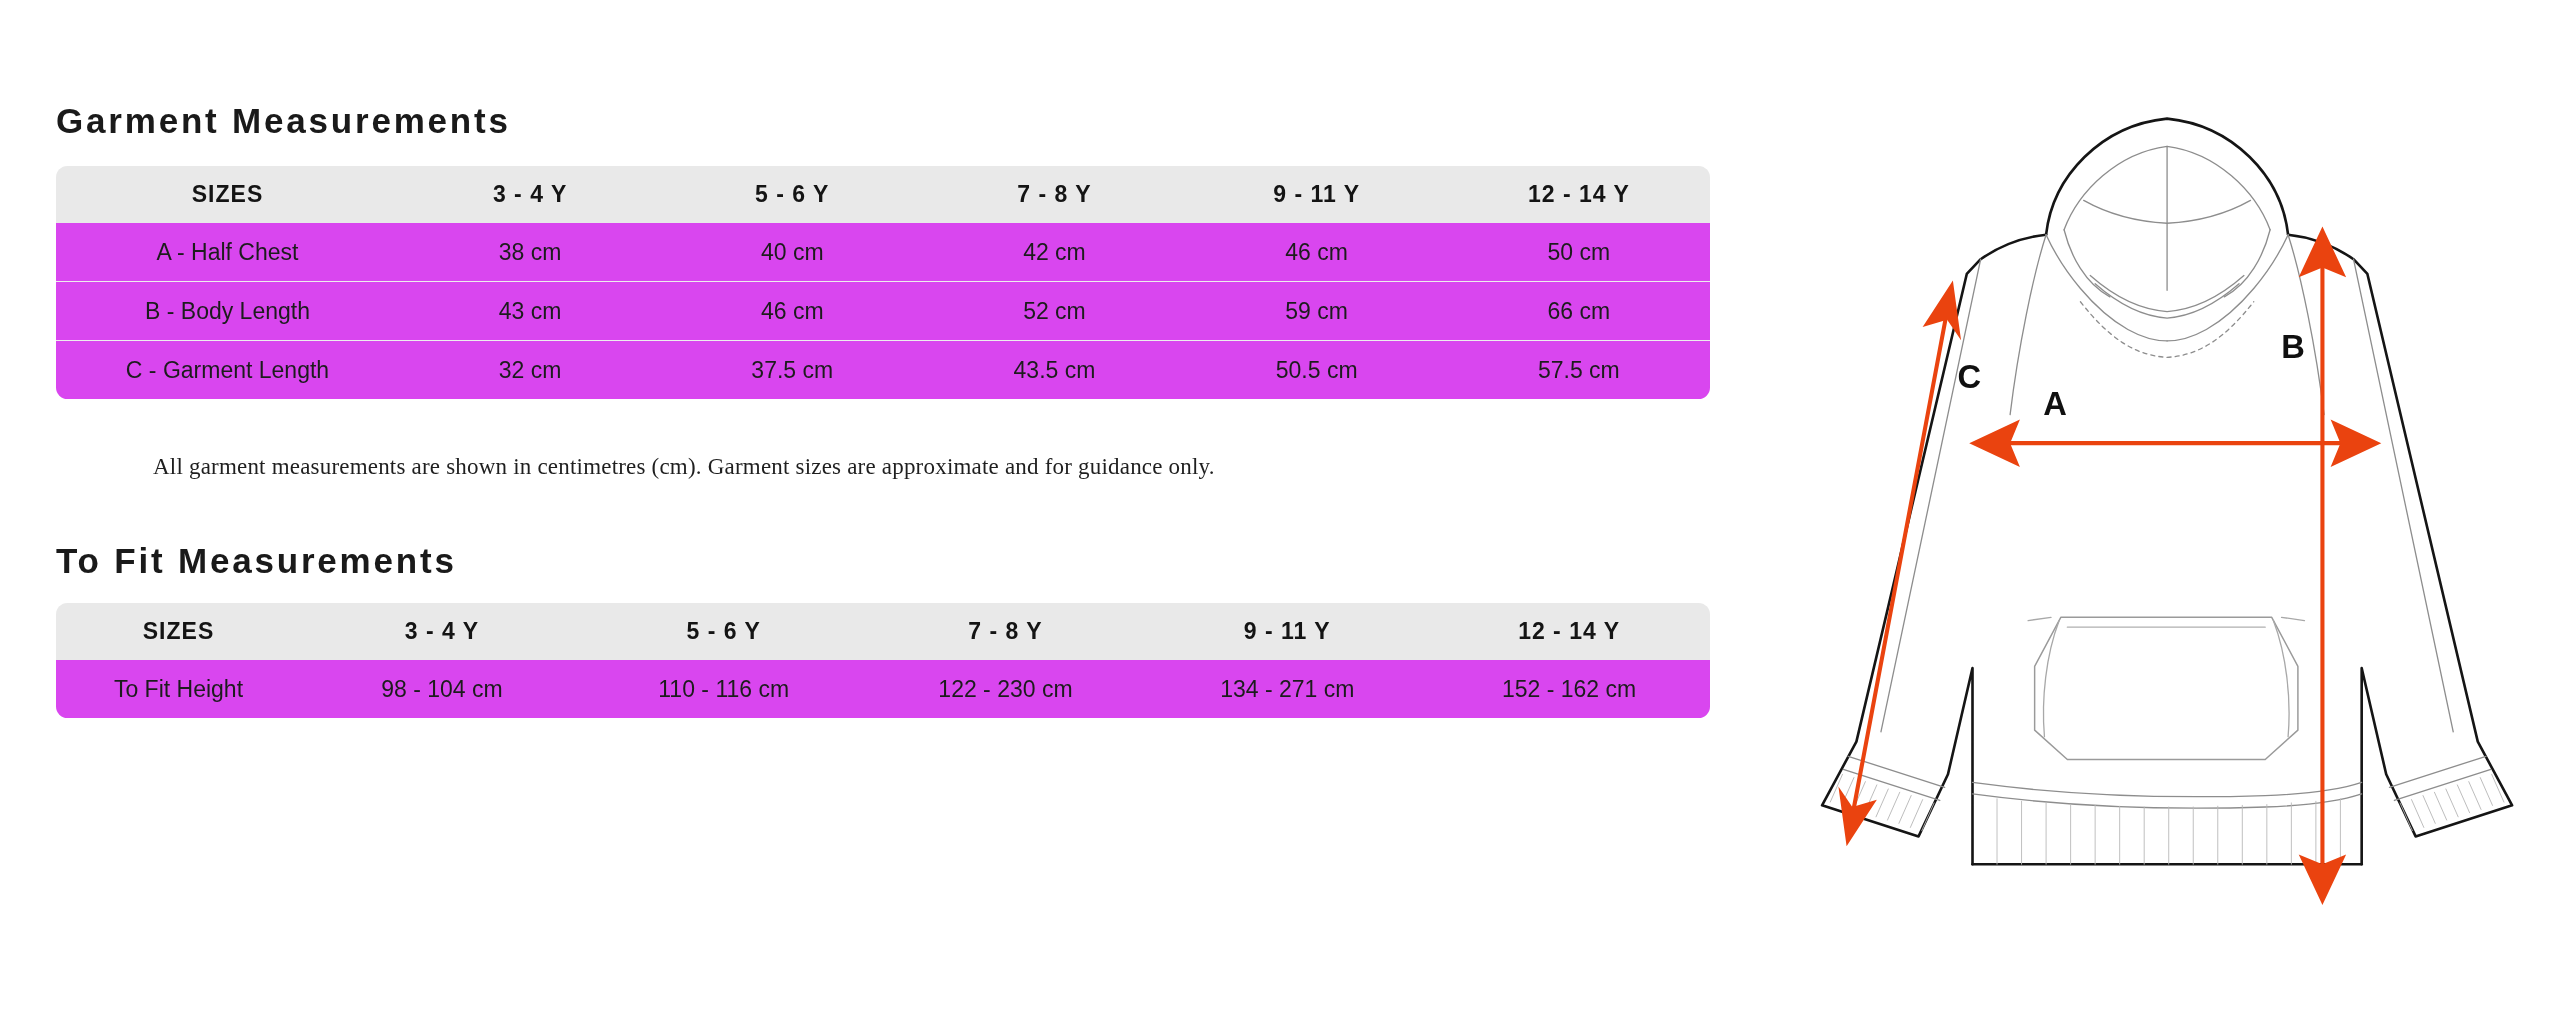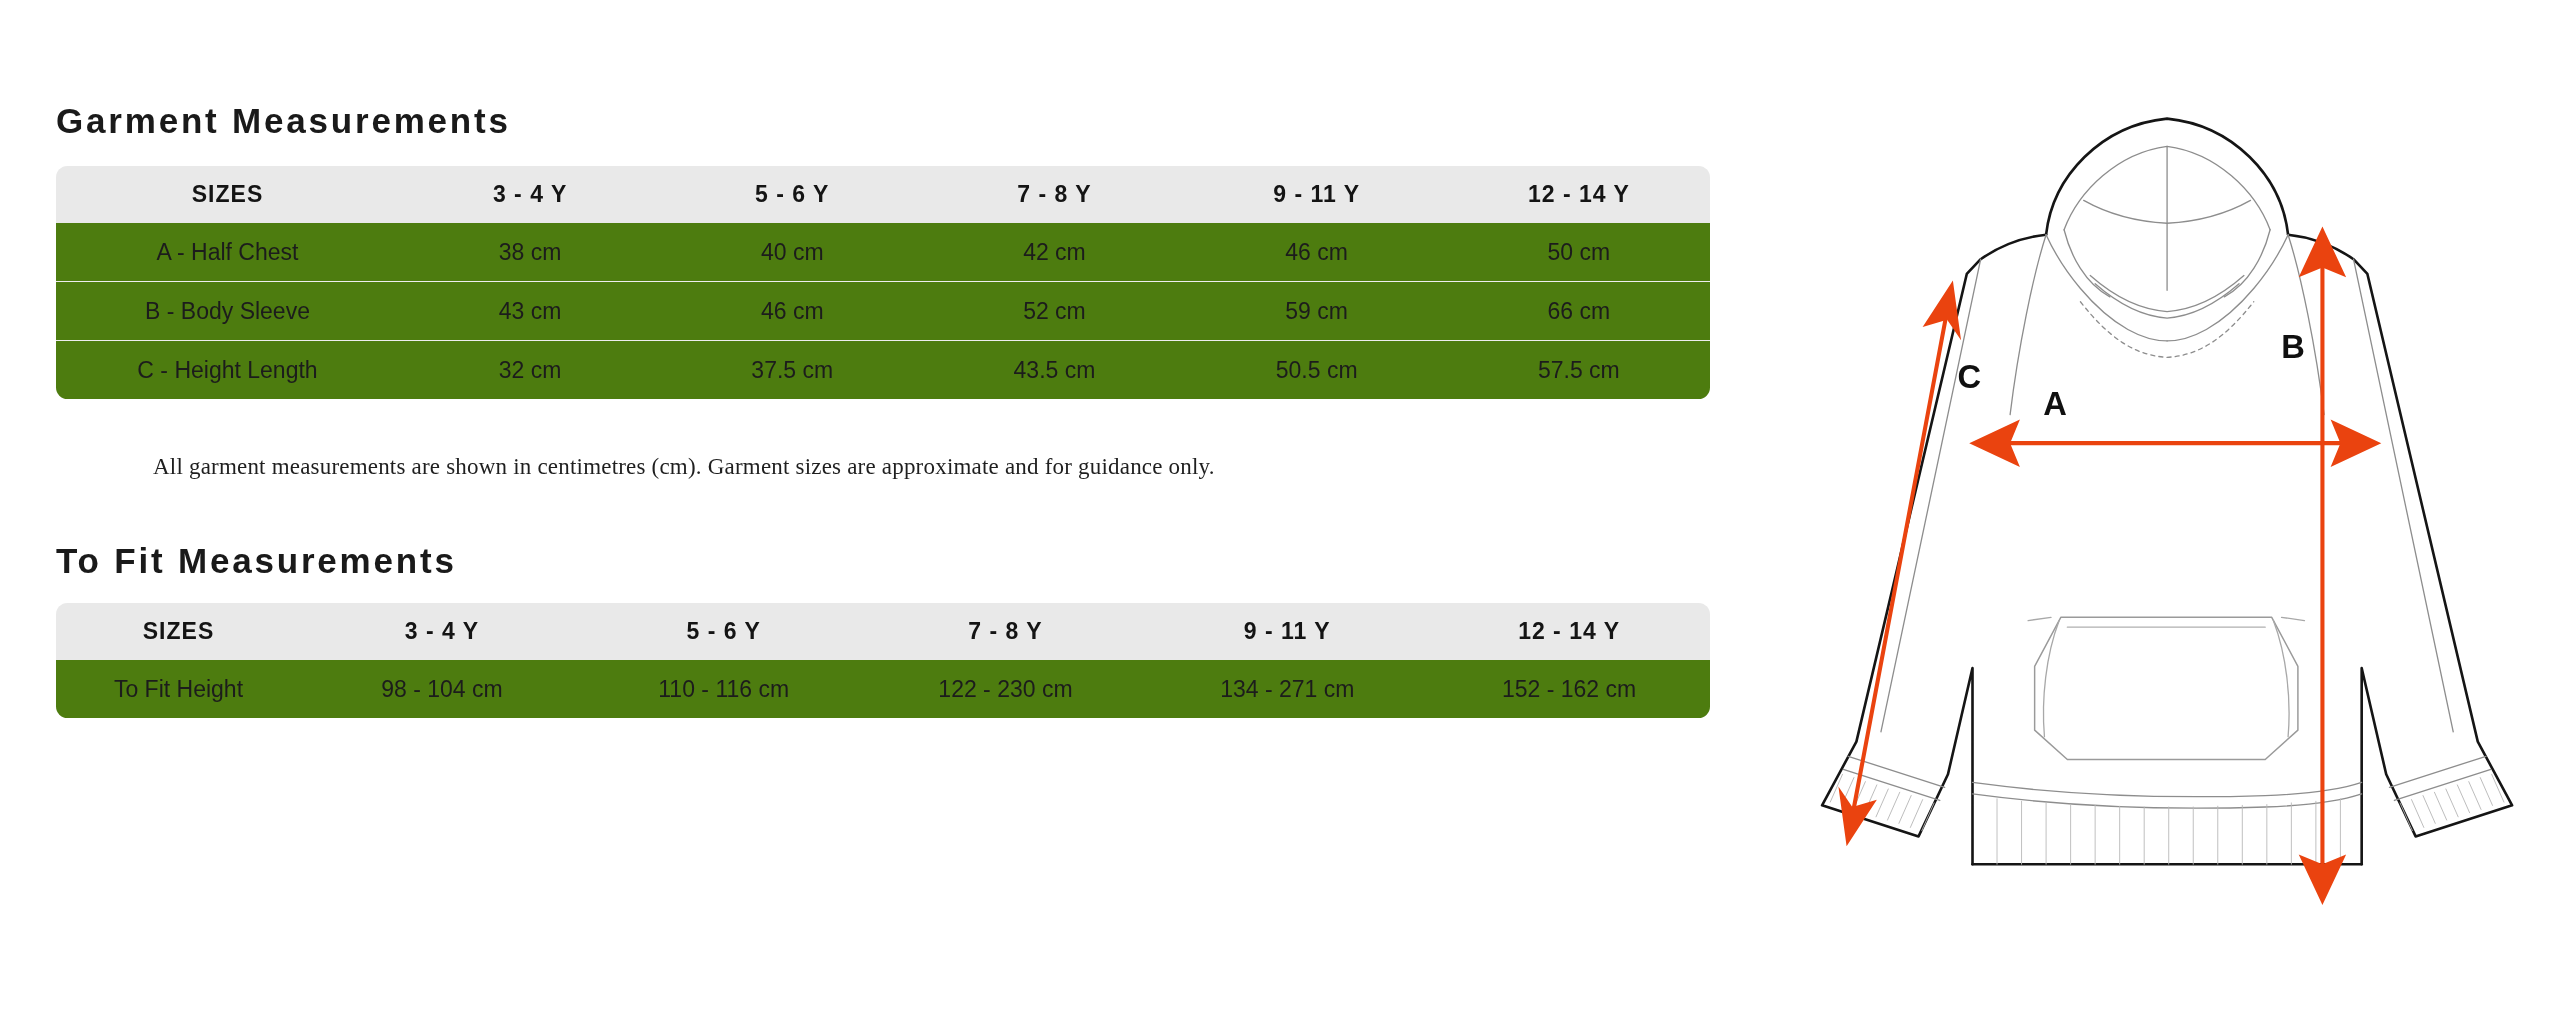--- a/index.html
+++ b/index.html
@@ -50,21 +50,21 @@
     font-weight:700;
     letter-spacing:1px;
     color:#141414;
     height:57px;
     padding:0;
     text-align:center;
     vertical-align:middle;
     white-space:nowrap;
     margin-top:16px;
   }
-  .size-table tbody tr{background:#4d7c0f;}
+  .size-table tbody tr{background:#d946ef;}
   .size-table tbody tr + tr td{border-top:1.6px solid #ededed;}
   .size-table tbody td{
     font-size:23px;
     font-weight:400;
     color:#1c1c1c;
     height:58px;
     padding:0;
     text-align:center;
     vertical-align:middle;
     white-space:nowrap;
@@ -134,29 +134,29 @@
       <tbody>
         <tr>
           <td>A - Half Chest</td>
           <td>38 cm</td>
           <td>40 cm</td>
           <td>42 cm</td>
           <td>46 cm</td>
           <td>50 cm</td>
         </tr>
         <tr>
-          <td>B - Body Sleeve</td>
+          <td>B - Body Length</td>
           <td>43 cm</td>
           <td>46 cm</td>
           <td>52 cm</td>
           <td>59 cm</td>
           <td>66 cm</td>
         </tr>
         <tr>
-          <td>C - Height Length</td>
+          <td>C - Garment Length</td>
           <td>32 cm</td>
           <td>37.5 cm</td>
           <td>43.5 cm</td>
           <td>50.5 cm</td>
           <td>57.5 cm</td>
         </tr>
       </tbody>
     </table>
 
     <p class="note">All garment measurements are shown in centimetres (cm). Garment sizes are approximate and for guidance only.</p>

